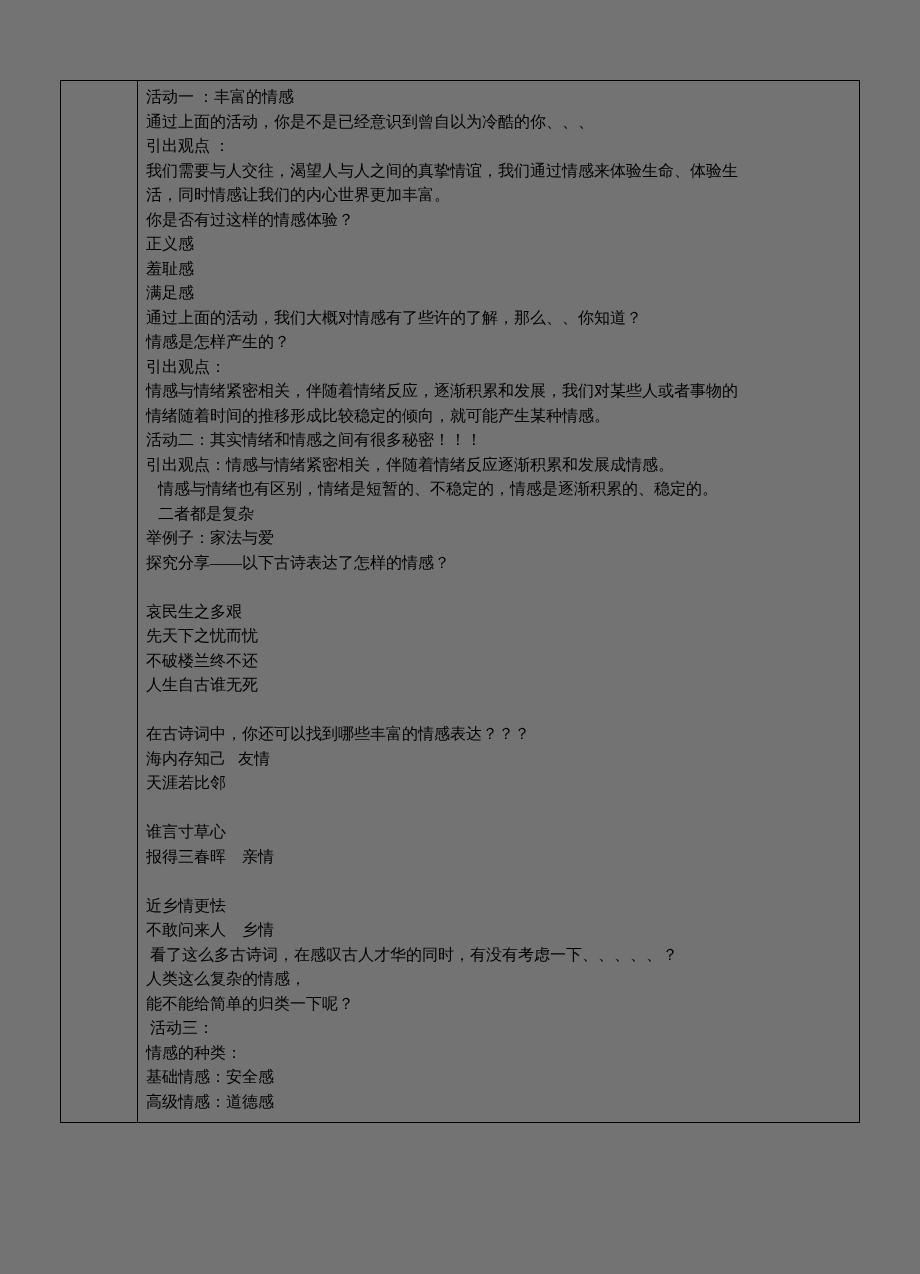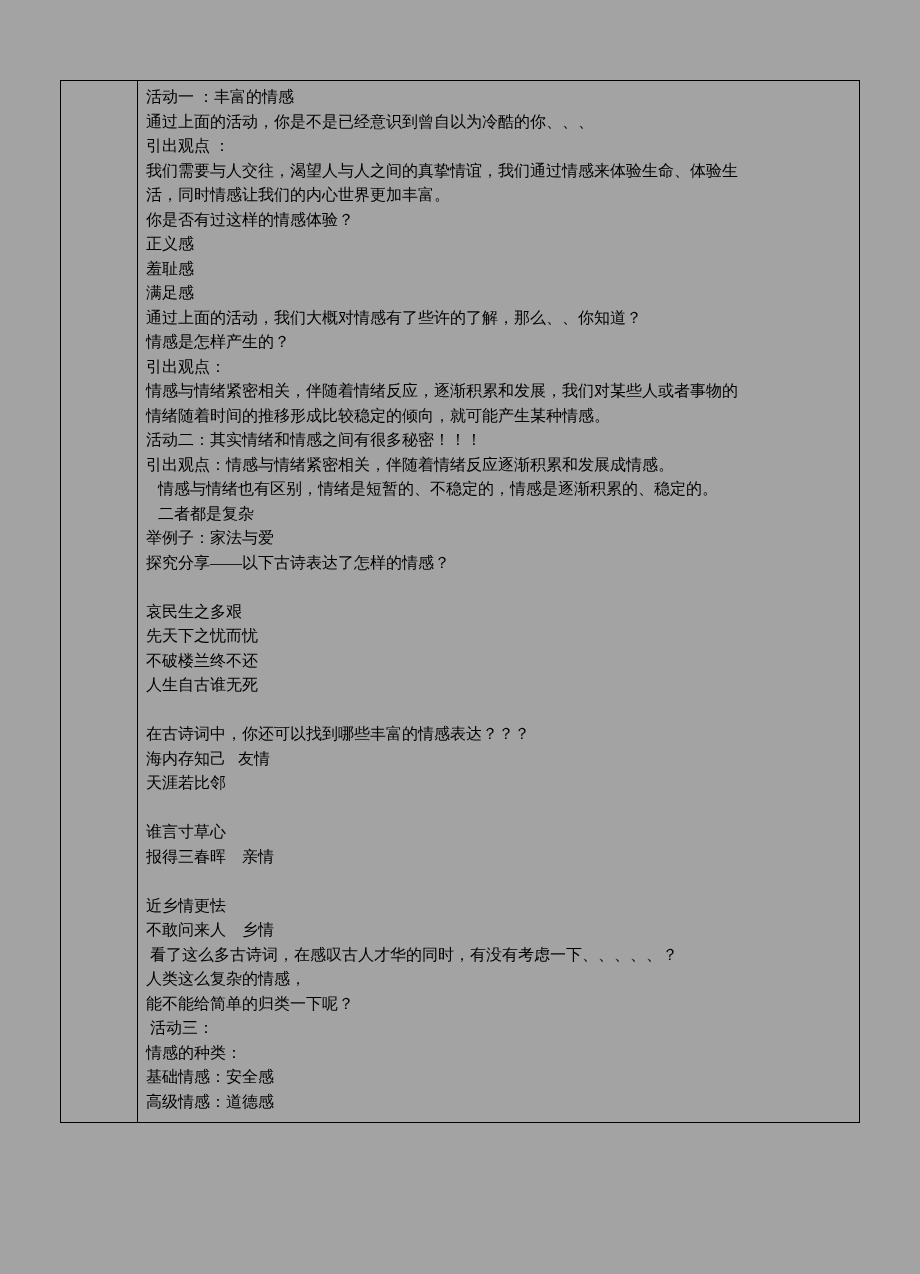--- a/index.html
+++ b/index.html
@@ -4,21 +4,21 @@
 <style>
   html, body {
     margin: 0;
     padding: 0;
     background: #ffffff;
     width: 920px;
   }
   .page {
     width: 920px;
     height: 1274px;
-    background: #a3a3a3;
+    background: #737373;
     position: relative;
     box-sizing: border-box;
     padding: 80px 60px 60px 60px;
   }
   .table {
     border-collapse: collapse;
     width: 100%;
   }
   .table td {
     border: 1px solid #000;

